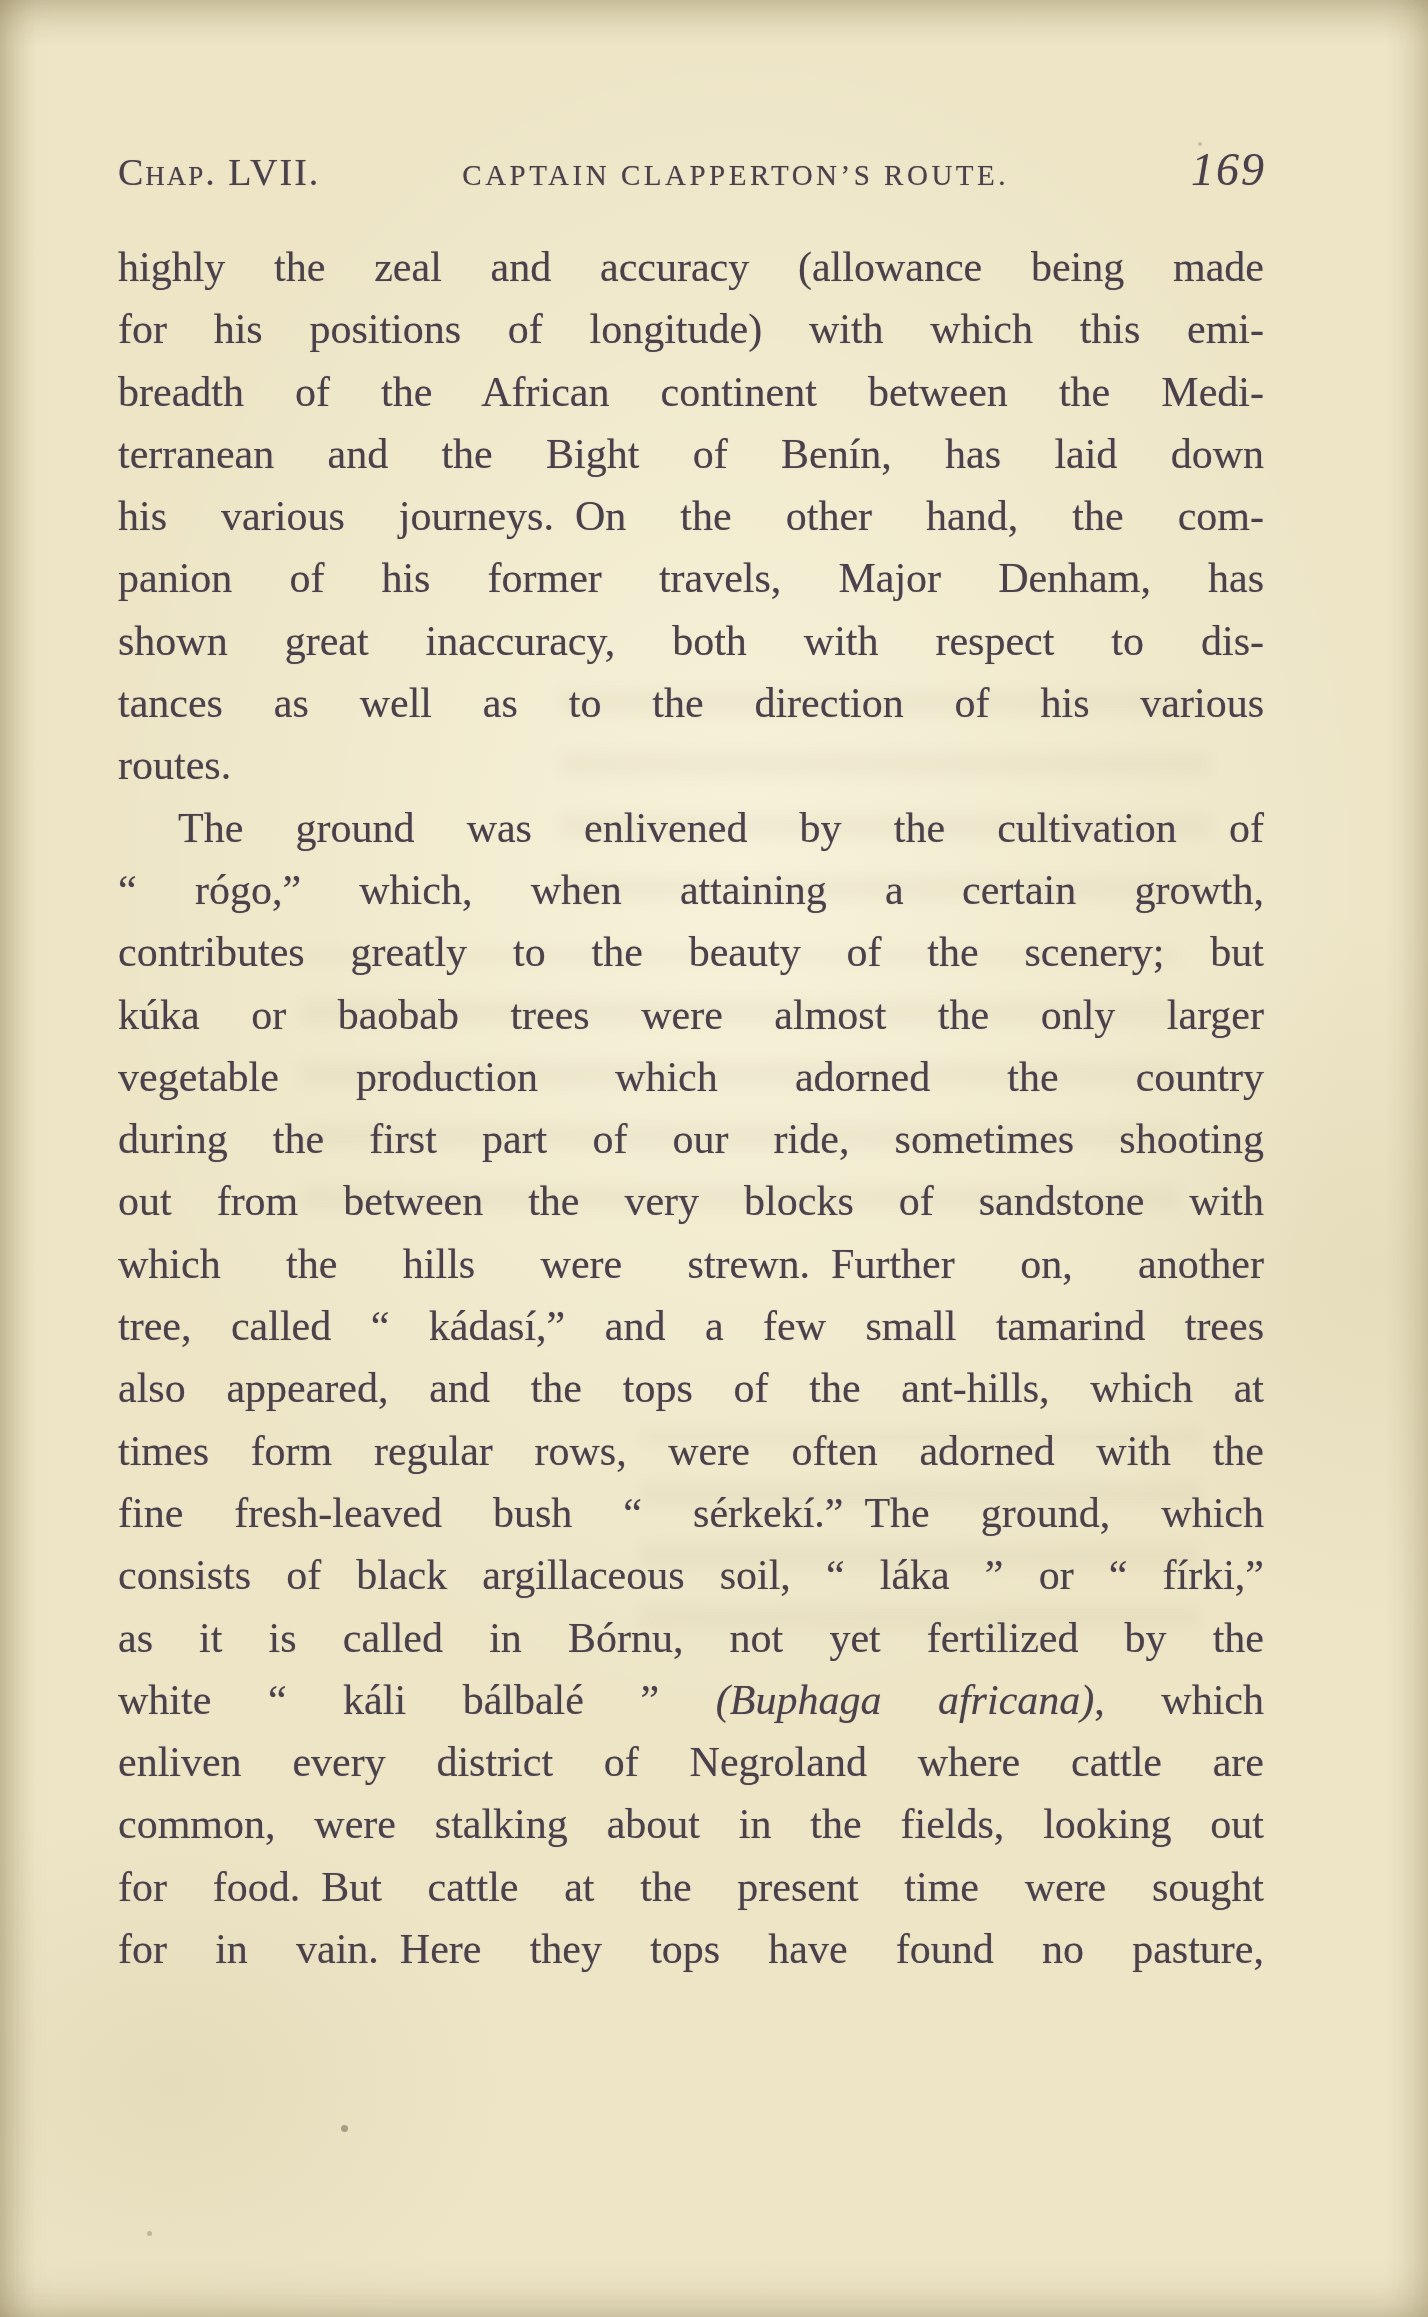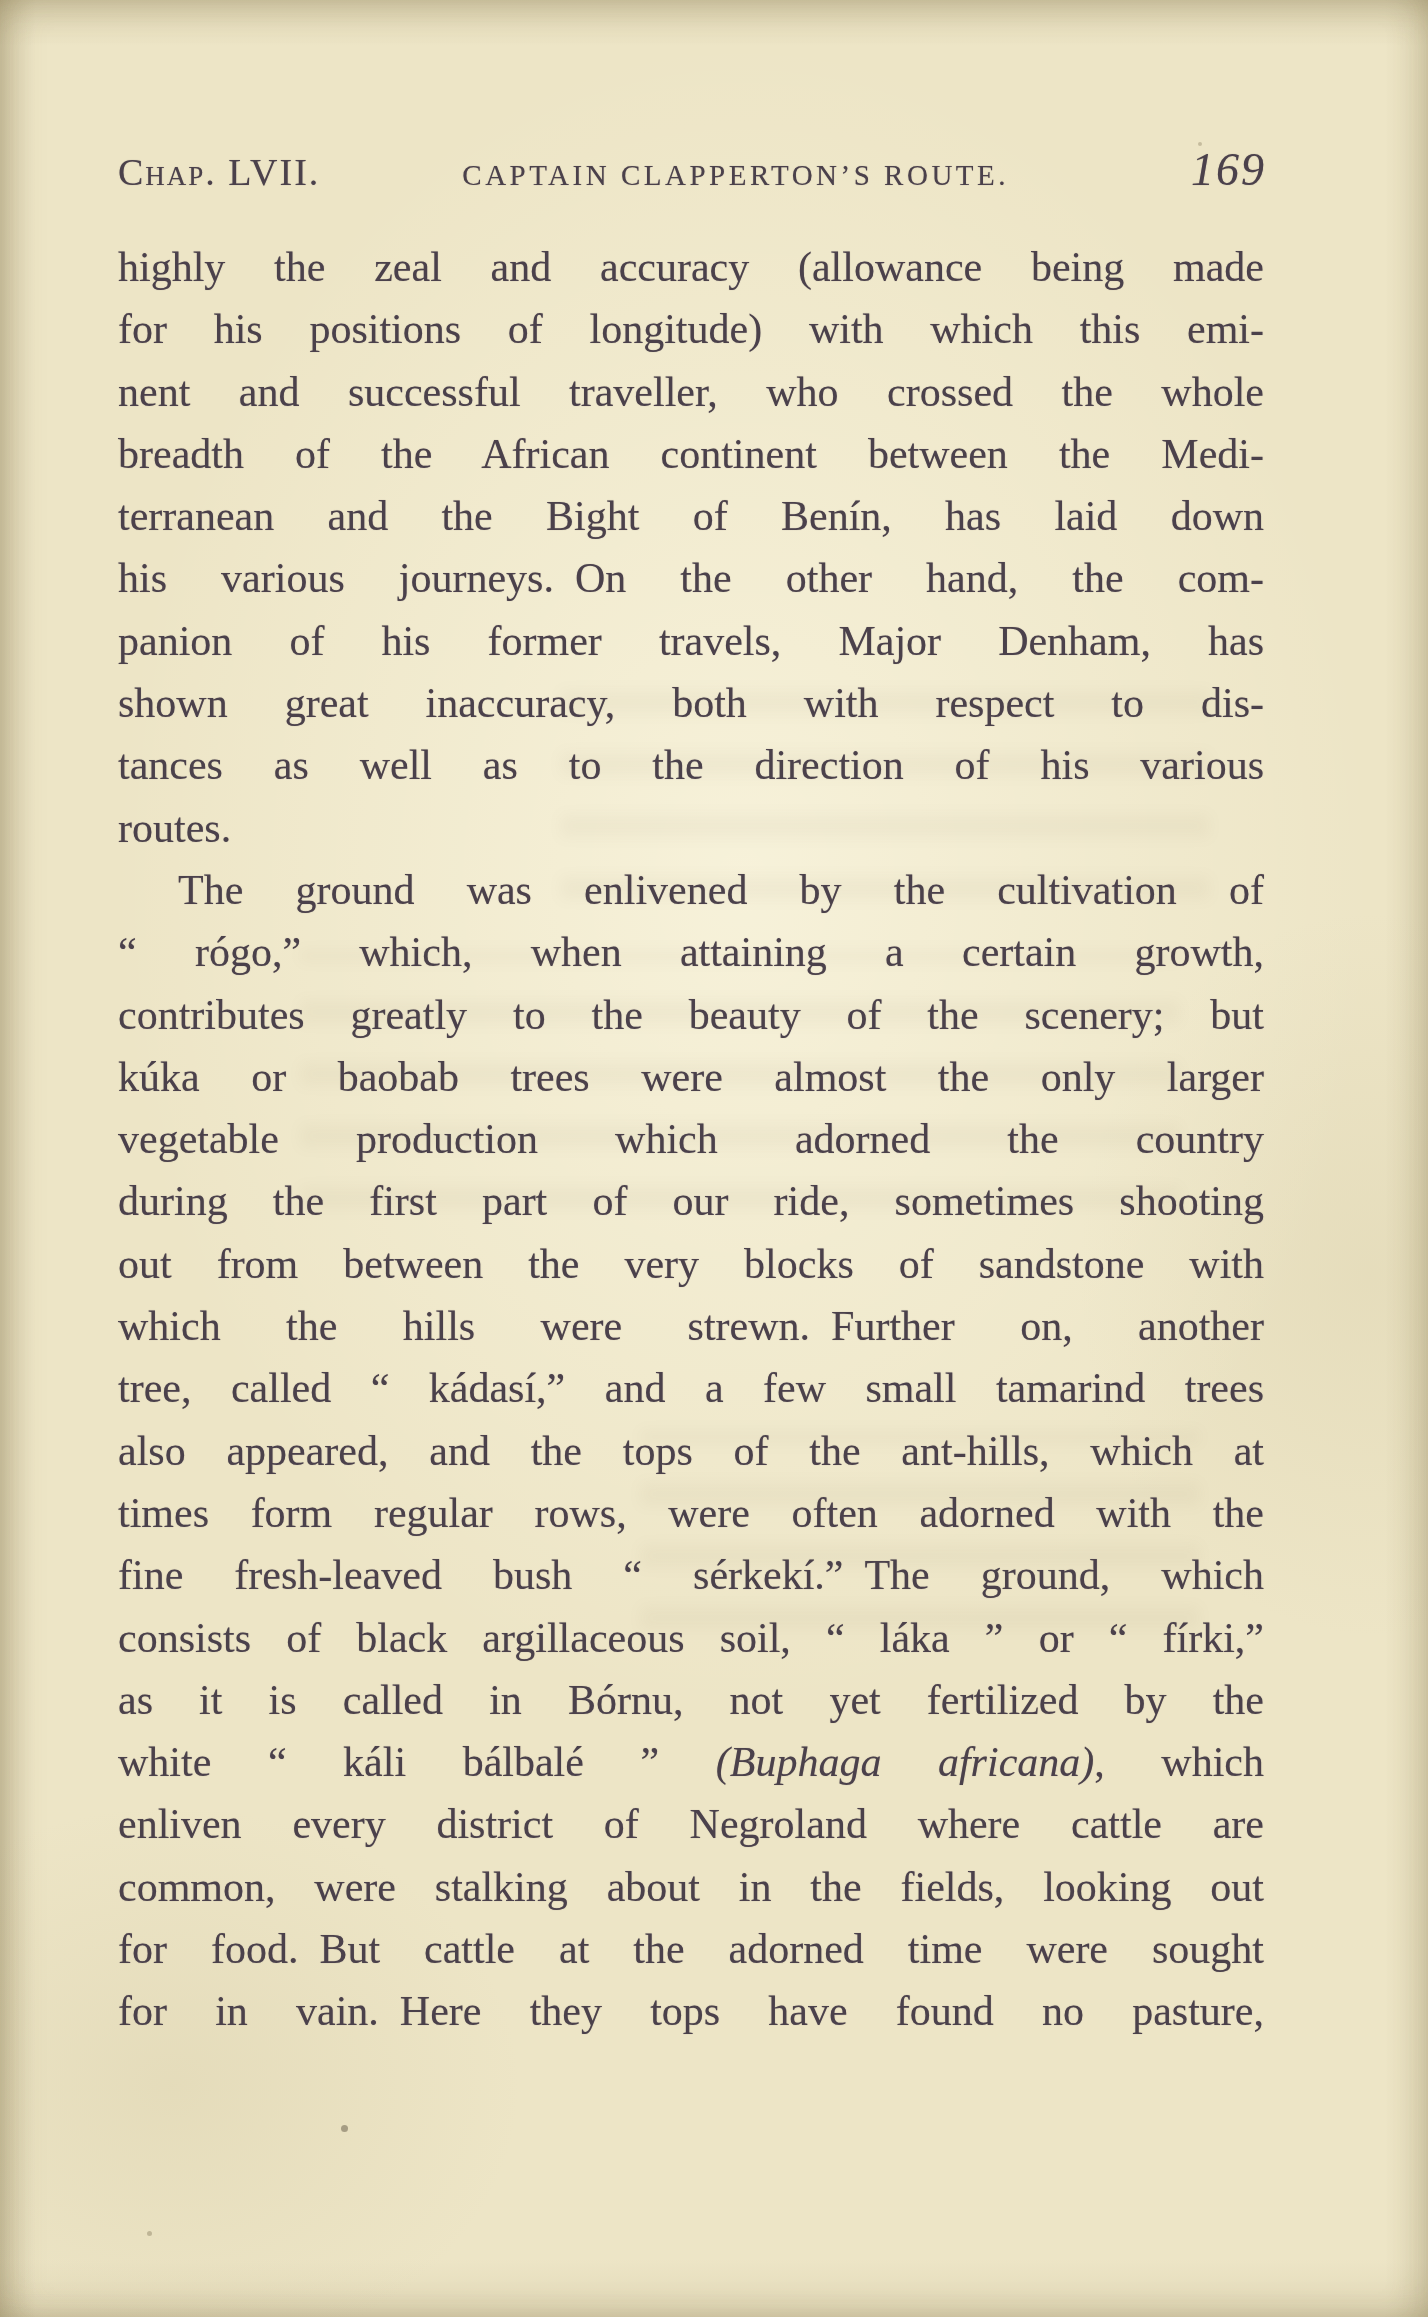--- a/index.html
+++ b/index.html
@@ -102,21 +102,20 @@
 
   <div class="header">
     <span class="chap">Chap. LVII.</span>
     <span class="running-title">CAPTAIN CLAPPERTON’S ROUTE.</span>
     <span class="page-num">169</span>
   </div>
 
   <div class="body-text" id="text-body">
       <div class="line"><span>highly the zeal and accuracy (allowance being made</span></div>
       <div class="line"><span>for his positions of longitude) with which this emi-</span></div>
-      <div class="line"><span>nent and successful traveller, who crossed the whole</span></div>
       <div class="line"><span>breadth of the African continent between the Medi-</span></div>
       <div class="line"><span>terranean and the Bight of Benín, has laid down</span></div>
       <div class="line"><span>his various journeys. On the other hand, the com-</span></div>
       <div class="line"><span>panion of his former travels, Major Denham, has</span></div>
       <div class="line"><span>shown great inaccuracy, both with respect to dis-</span></div>
       <div class="line"><span>tances as well as to the direction of his various</span></div>
       <div class="line para-end"><span>routes.</span></div>
       <div class="line indent"><span>The ground was enlivened by the cultivation of</span></div>
       <div class="line"><span>“ rógo,” which, when attaining a certain growth,</span></div>
       <div class="line"><span>contributes greatly to the beauty of the scenery; but</span></div>
@@ -127,21 +126,21 @@
       <div class="line"><span>which the hills were strewn. Further on, another</span></div>
       <div class="line"><span>tree, called “ kádasí,” and a few small tamarind trees</span></div>
       <div class="line"><span>also appeared, and the tops of the ant-hills, which at</span></div>
       <div class="line"><span>times form regular rows, were often adorned with the</span></div>
       <div class="line"><span>fine fresh-leaved bush “ sérkekí.” The ground, which</span></div>
       <div class="line"><span>consists of black argillaceous soil, “ láka ” or “ fírki,”</span></div>
       <div class="line"><span>as it is called in Bórnu, not yet fertilized by the</span></div>
       <div class="line"><span>white “ káli bálbalé ” </span><i>(Buphaga africana)</i><span>, which</span></div>
       <div class="line"><span>enliven every district of Negroland where cattle are</span></div>
       <div class="line"><span>common, were stalking about in the fields, looking out</span></div>
-      <div class="line"><span>for food. But cattle at the adorned time were sought</span></div>
+      <div class="line"><span>for food. But cattle at the present time were sought</span></div>
       <div class="line"><span>for in vain. Here they tops have found no pasture,</span></div>
     </div>
 
   <div class="speck speck-1"></div>
   <div class="speck speck-2"></div>
   <div class="speck speck-3"></div>
 
 </div>
 
 </body></html>

